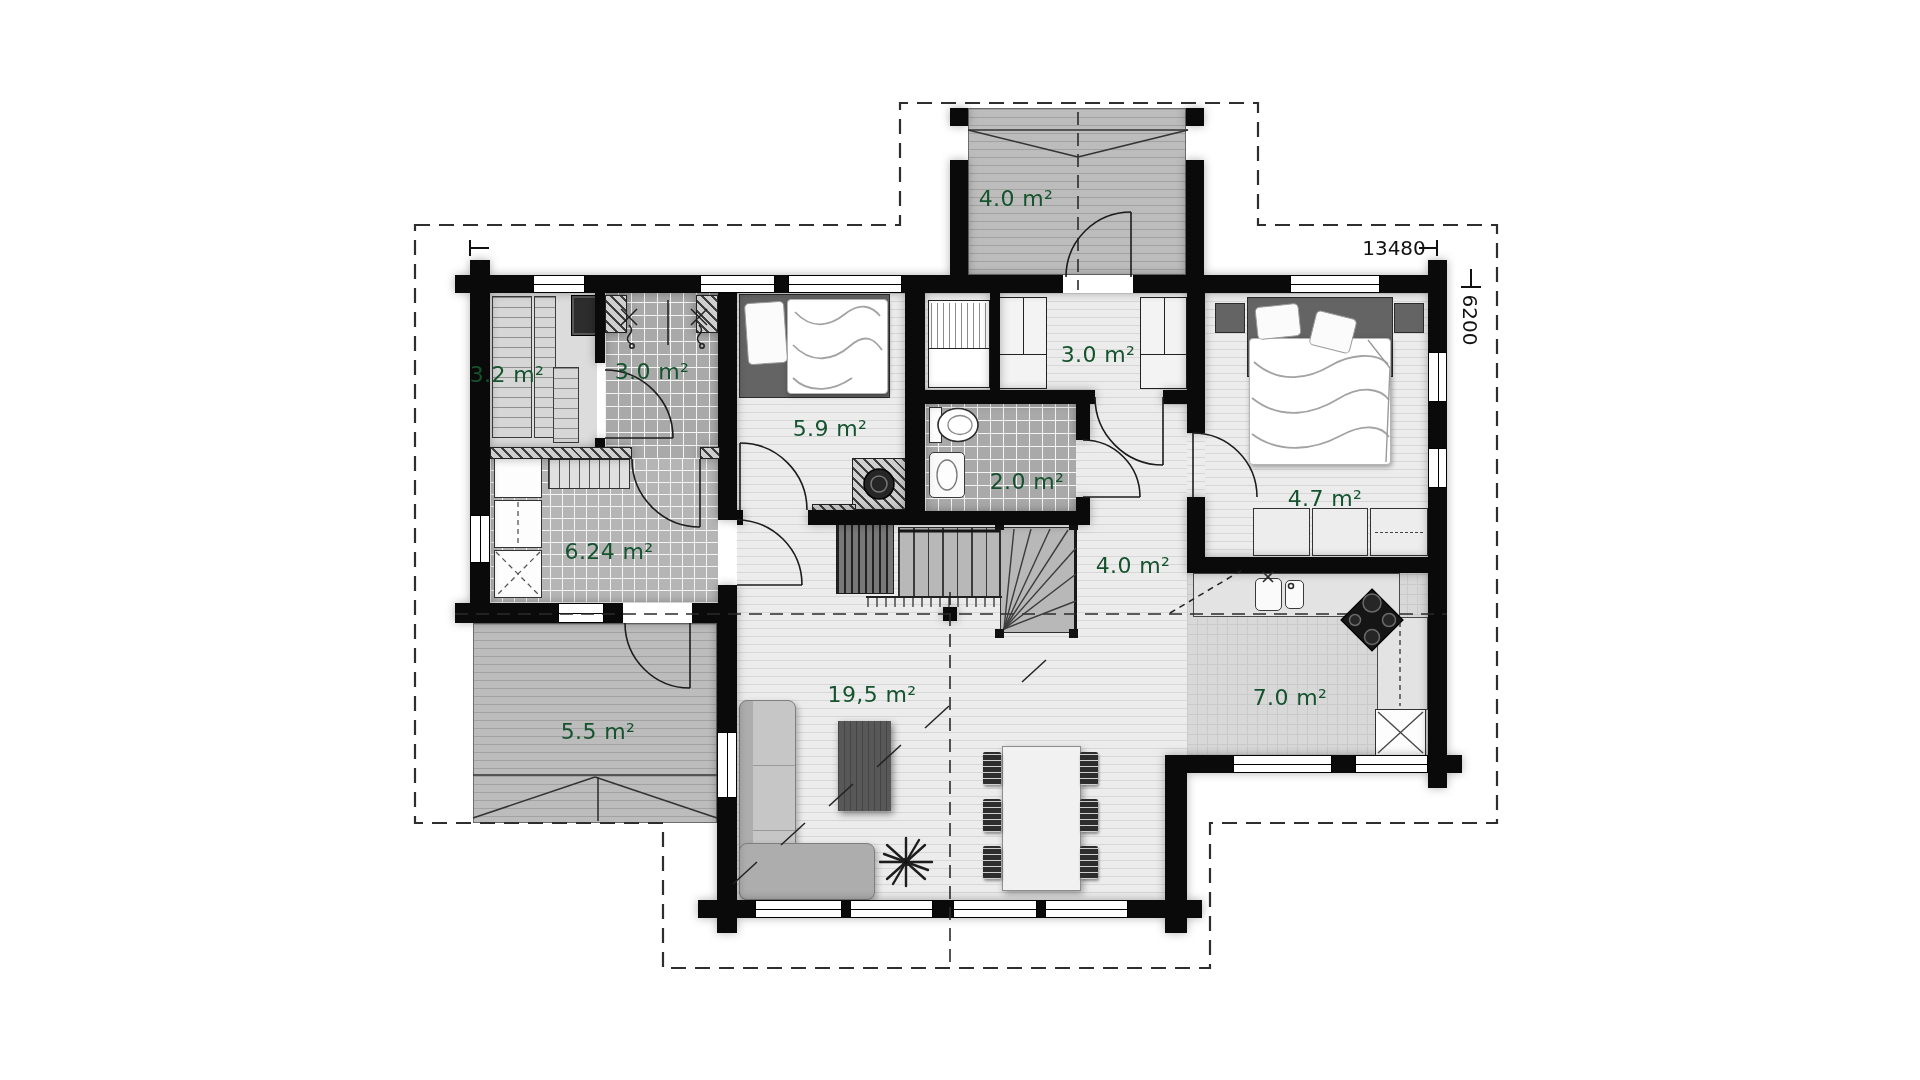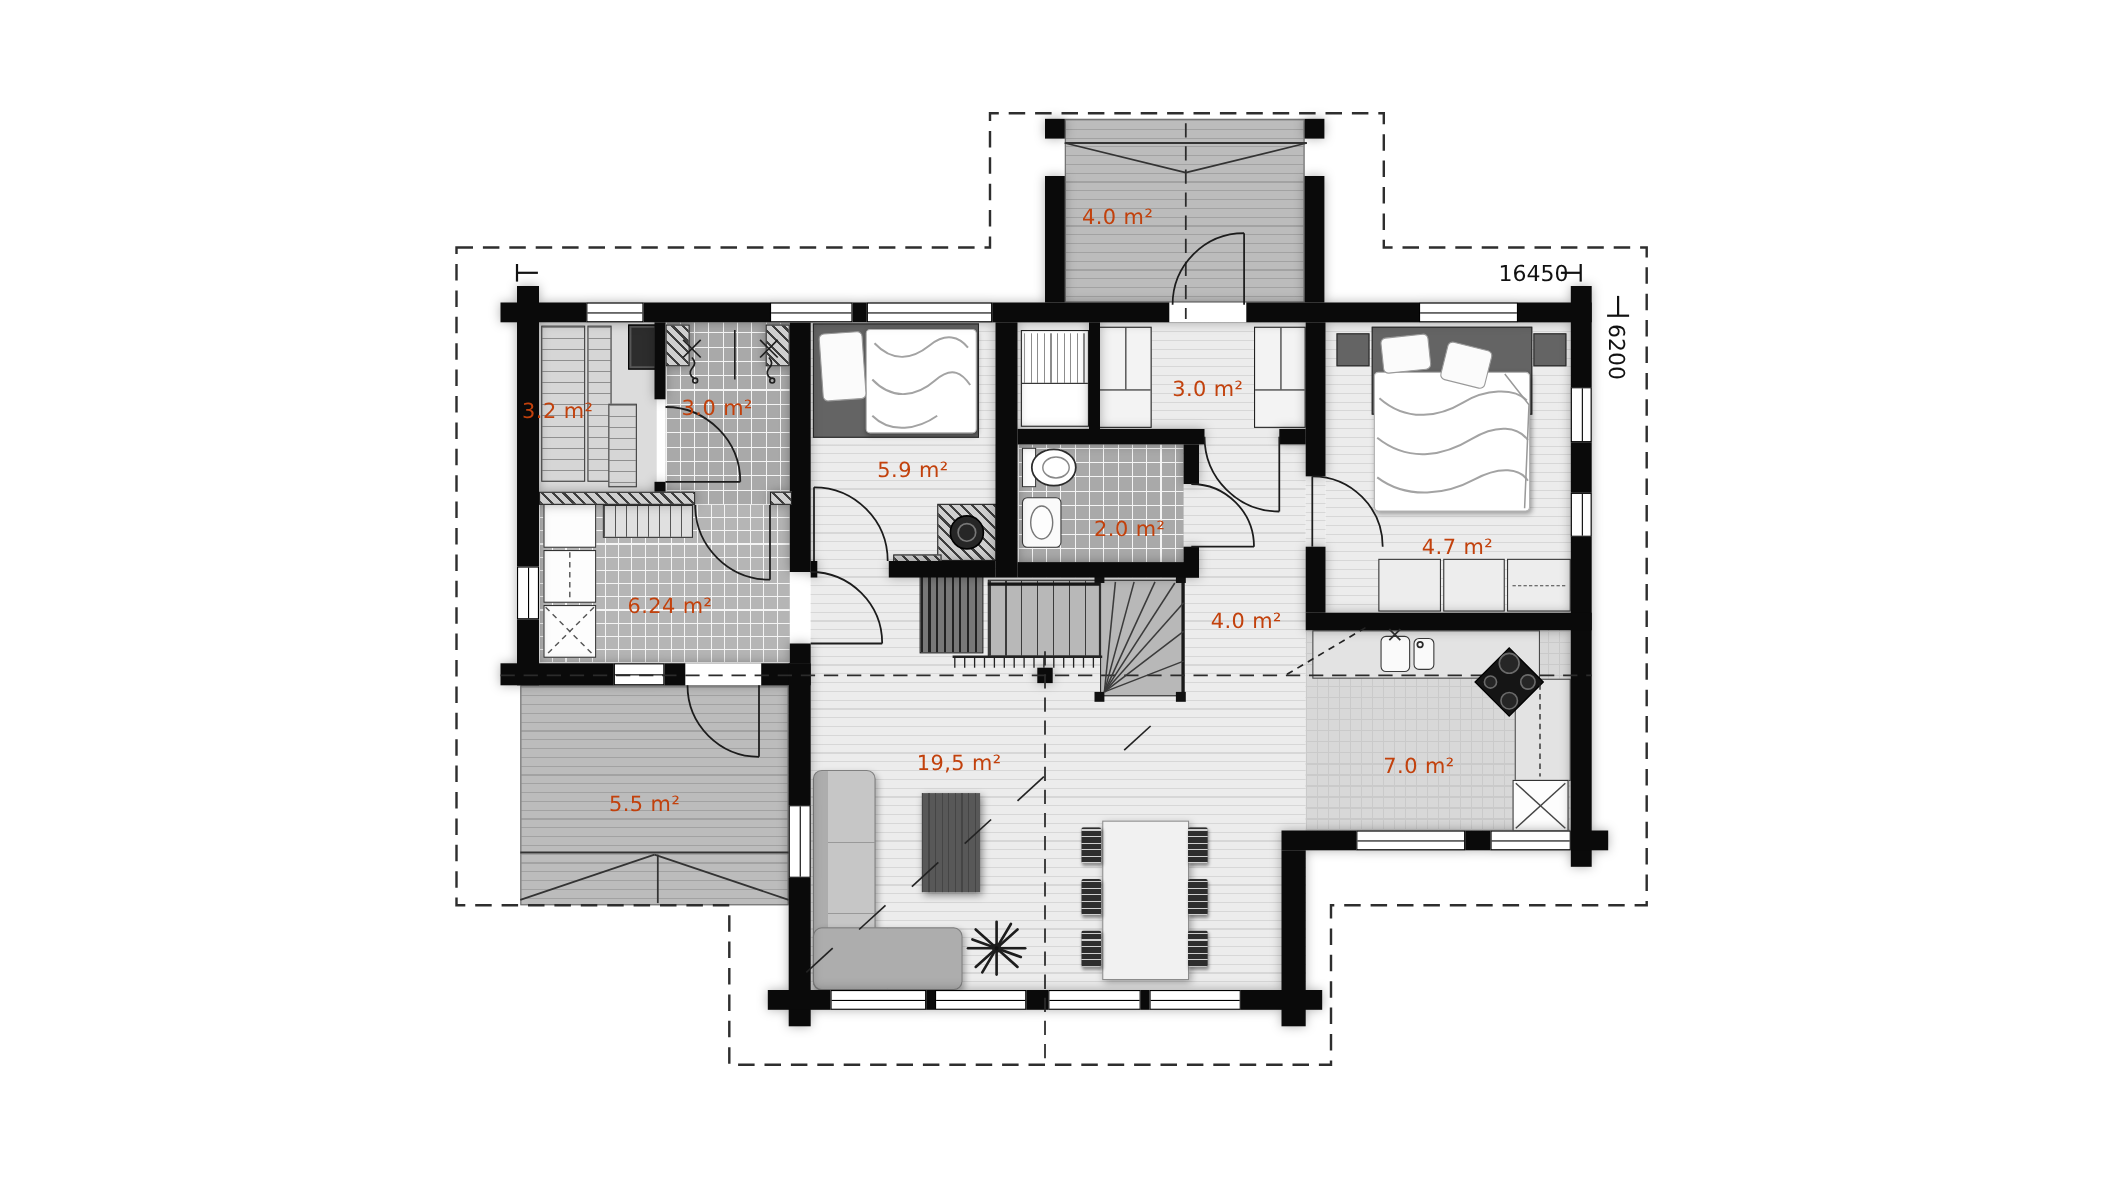--- a/index.html
+++ b/index.html
@@ -20,21 +20,21 @@
   .deck{background-color:#bcbcbc;border:1px solid #6c6c6c;box-sizing:border-box;
     background-image:repeating-linear-gradient(180deg,#a2a2a2 0 1px,transparent 1px 8px);}
   .hatch{background-color:#cfcfcf;border:1px solid #222;box-sizing:border-box;
     background-image:repeating-linear-gradient(45deg,#3e3e3e 0 2px,transparent 2px 7px);}
   .wall{position:absolute;background:#0a0a0a;}
   .walls-layer{left:0;top:0;width:1920px;height:1080px;filter:drop-shadow(0 0 5px rgba(0,0,0,.30));}
   .win{position:absolute;background:#fff;border:1.3px solid #000;box-sizing:border-box;}
   .win-h::after{content:"";position:absolute;left:0;right:0;top:50%;border-top:1px solid #000;}
   .win-v::after{content:"";position:absolute;top:0;bottom:0;left:50%;border-left:1px solid #000;}
   .gap{position:absolute;background:#fff;}
-  .label{position:absolute;transform:translate(-50%,-50%);font-size:19px;color:#c2410c;
+  .label{position:absolute;transform:translate(-50%,-50%);font-size:22px;color:#14532d;
     white-space:nowrap;letter-spacing:.4px;}
   .dim{position:absolute;transform:translate(-50%,-50%);font-size:20px;color:#111;white-space:nowrap;}
   .dim-v{transform:translate(-50%,-50%) rotate(90deg);}
   .bench{border:1px solid #3c3c3c;box-sizing:border-box;background-color:#d6d6d6;
     background-image:repeating-linear-gradient(180deg,#8f8f8f 0 1px,transparent 1px 10px);}
   .slatsV{border:1px solid #333;box-sizing:border-box;background-color:#e0e0e0;
     background-image:repeating-linear-gradient(90deg,#555 0 1px,transparent 1px 10px);}
   .whitebox{background:#fdfdfd;border:1.3px solid #333;box-sizing:border-box;}
   .furn-dark{background:#646464;border:1px solid #2b2b2b;box-sizing:border-box;}
   .duvet{background:#fff;border:1px solid #b5b5b5;border-radius:4px;box-sizing:border-box;
@@ -378,18 +378,18 @@
 
   <div class="label" style="left:507px;top:374px">3.2 m²</div>
   <div class="label" style="left:652px;top:371px">3.0 m²</div>
   <div class="label" style="left:830px;top:428px">5.9 m²</div>
   <div class="label" style="left:1098px;top:354px">3.0 m²</div>
   <div class="label" style="left:1027px;top:481px">2.0 m²</div>
   <div class="label" style="left:609px;top:551px">6.24 m²</div>
   <div class="label" style="left:1133px;top:565px">4.0 m²</div>
   <div class="label" style="left:1325px;top:498px">4.7 m²</div>
   <div class="label" style="left:1016px;top:198px">4.0 m²</div>
-  <div class="label" style="left:586px;top:731px">5.5 m²</div>
+  <div class="label" style="left:598px;top:731px">5.5 m²</div>
   <div class="label" style="left:872px;top:694px">19,5 m²</div>
   <div class="label" style="left:1290px;top:697px">7.0 m²</div>
-  <div class="dim" style="left:1394px;top:248px">16450</div>
+  <div class="dim" style="left:1394px;top:248px">13480</div>
   <div class="dim dim-v" style="left:1470px;top:320px">6200</div>
 </div>
 
 </body></html>

